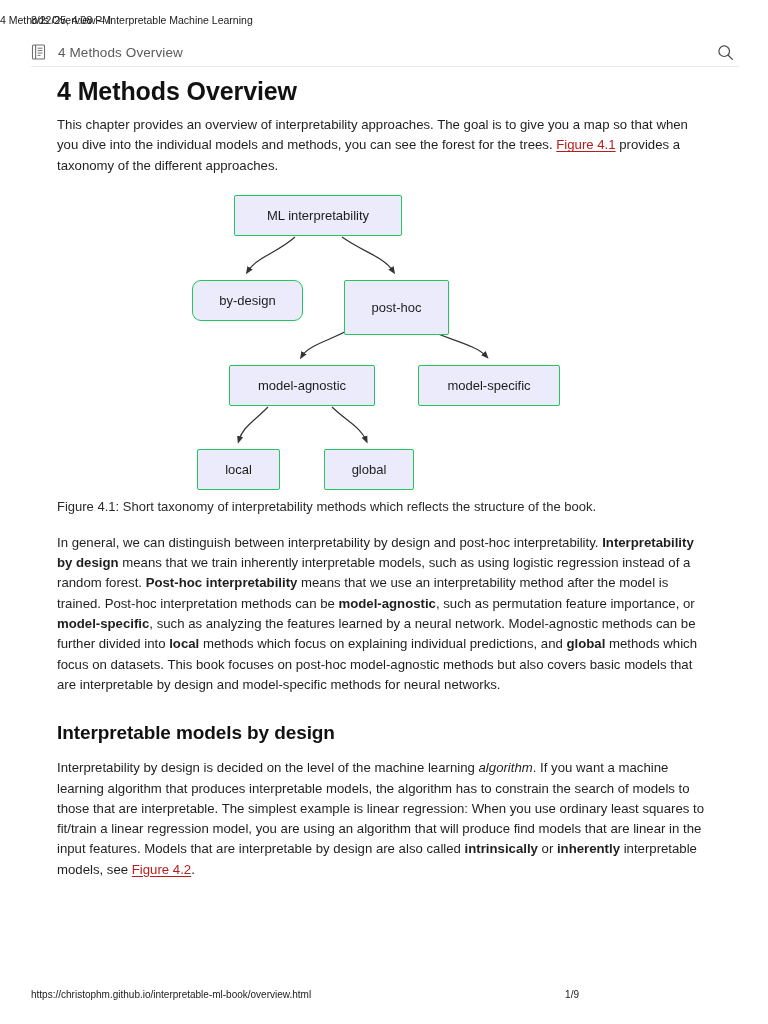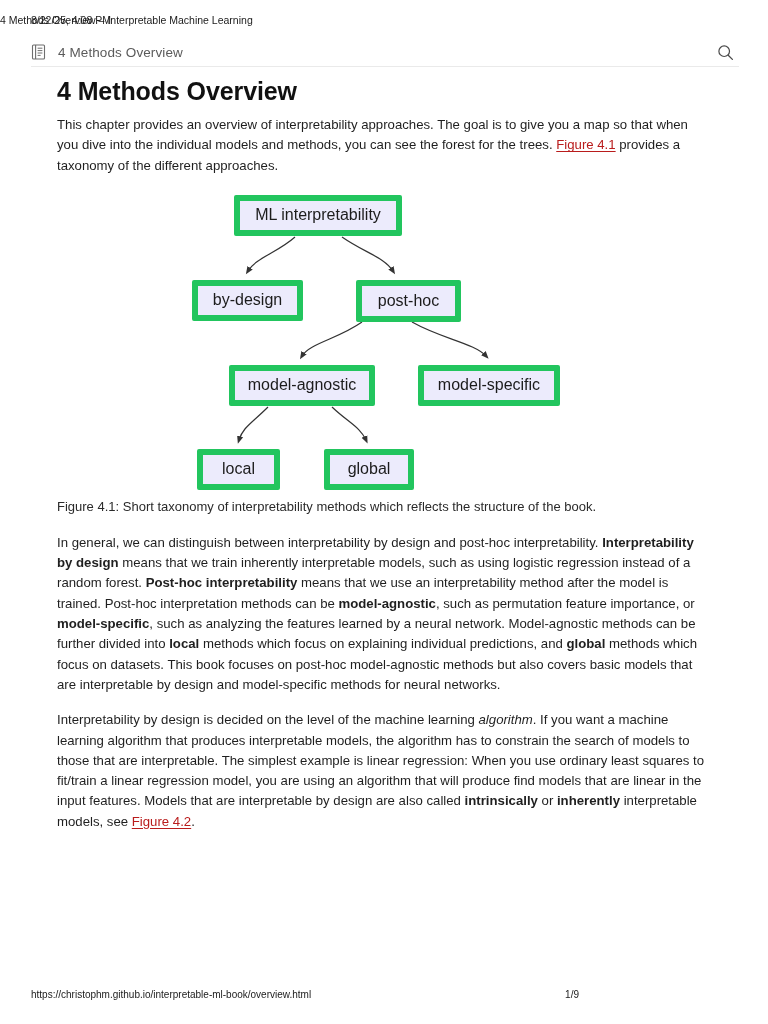--- a/index.html
+++ b/index.html
@@ -129,26 +129,26 @@
   .taxonomy {
     position: absolute;
     left: 115px;
     top: 0;
     width: 420px;
     height: 300px;
   }
   .node {
     position: absolute;
     background: #ECEBFC;
-    border: 6px solid #22c55e;
+    border: 1px solid #22c55e;
     border-radius: 2px;
     display: flex;
     align-items: center;
     justify-content: center;
-    font-size: 16px;
+    font-size: 13px;
     color: #1c1c1c;
     box-sizing: border-box;
     white-space: nowrap;
   }
   .fig-caption {
     font-size: 13px;
     line-height: 16px;
     color: #2a2a2a;
     margin: 0;
     padding: 0;
@@ -228,24 +228,24 @@
           <path d="M190,131 C166,148 138,152 130,165"></path>
           <path d="M240,131 C270,148 302,152 314,165"></path>
           <path d="M96,216 C80,232 71,236 67,249"></path>
           <path d="M160,216 C177,232 188,236 194,249"></path>
         </g>
       </svg>
 
       <div class="node" style="left:62px;top:4px;width:168px;height:41px;">
         <span>ML interpretability</span>
       </div>
-      <div class="node" style="left:20px;top:89px;width:111px;height:41px;">
+      <div class="node" style="left:20px;top:89px;width:111px;height:41px;border-radius:9px;">
         <span>by-design</span>
       </div>
-      <div class="node" style="left:184px;top:89px;width:105px;height:42px;">
+      <div class="node" style="left:172px;top:89px;width:105px;height:55px;">
         <span>post-hoc</span>
       </div>
       <div class="node" style="left:57px;top:174px;width:146px;height:41px;">
         <span>model-agnostic</span>
       </div>
       <div class="node" style="left:246px;top:174px;width:142px;height:41px;">
         <span>model-specific</span>
       </div>
       <div class="node" style="left:25px;top:258px;width:83px;height:41px;">
         <span>local</span>
@@ -254,20 +254,21 @@
         <span>global</span>
       </div>
     </div>
   </div>
 
   <p class="fig-caption">Figure 4.1: Short taxonomy of interpretability methods which reflects the structure of the book.</p>
 
   <p class="body" style="margin-top:18px;"><span>In general, we can distinguish between interpretability by design and post-hoc interpretability. </span><span class="b">Interpretability by design</span><span> means that we train inherently interpretable models, such as using logistic regression instead of a random forest. </span><span class="b">Post-hoc interpretability</span><span> means that we use an interpretability method after the model is trained. Post-hoc interpretation methods can be </span><span class="b">model-agnostic</span><span>, such as permutation feature importance, or </span><span class="b">model-specific</span><span>, such as analyzing the features learned by a neural network. Model-agnostic methods can be further divided into </span><span class="b">local</span><span> methods which focus on explaining individual predictions, and </span><span class="b">global</span><span> methods which focus on datasets. This book focuses on post-hoc model-agnostic methods but also covers basic models that are interpretable by design and model-specific methods for neural networks.</span></p>
 
 
+  <h2 class="section-title">Interpretable models by design</h2>
 
   <p class="body"><span>Interpretability by design is decided on the level of the machine learning </span><span class="i">algorithm</span><span>. If you want a machine learning algorithm that produces interpretable models, the algorithm has to constrain the search of models to those that are interpretable. The simplest example is linear regression: When you use ordinary least squares to fit/train a linear regression model, you are using an algorithm that will produce find models that are linear in the input features. Models that are interpretable by design are also called </span><span class="b">intrinsically</span><span> or </span><span class="b">inherently</span><span> interpretable models, see </span><a class="doclink" href="#">Figure 4.2</a><span>.</span></p>
 
 </div>
 
 <div class="print-footer">
   <span class="pf-url">https://christophm.github.io/interpretable-ml-book/overview.html</span>
   <span class="pf-page">1/9</span>
 </div>
 

